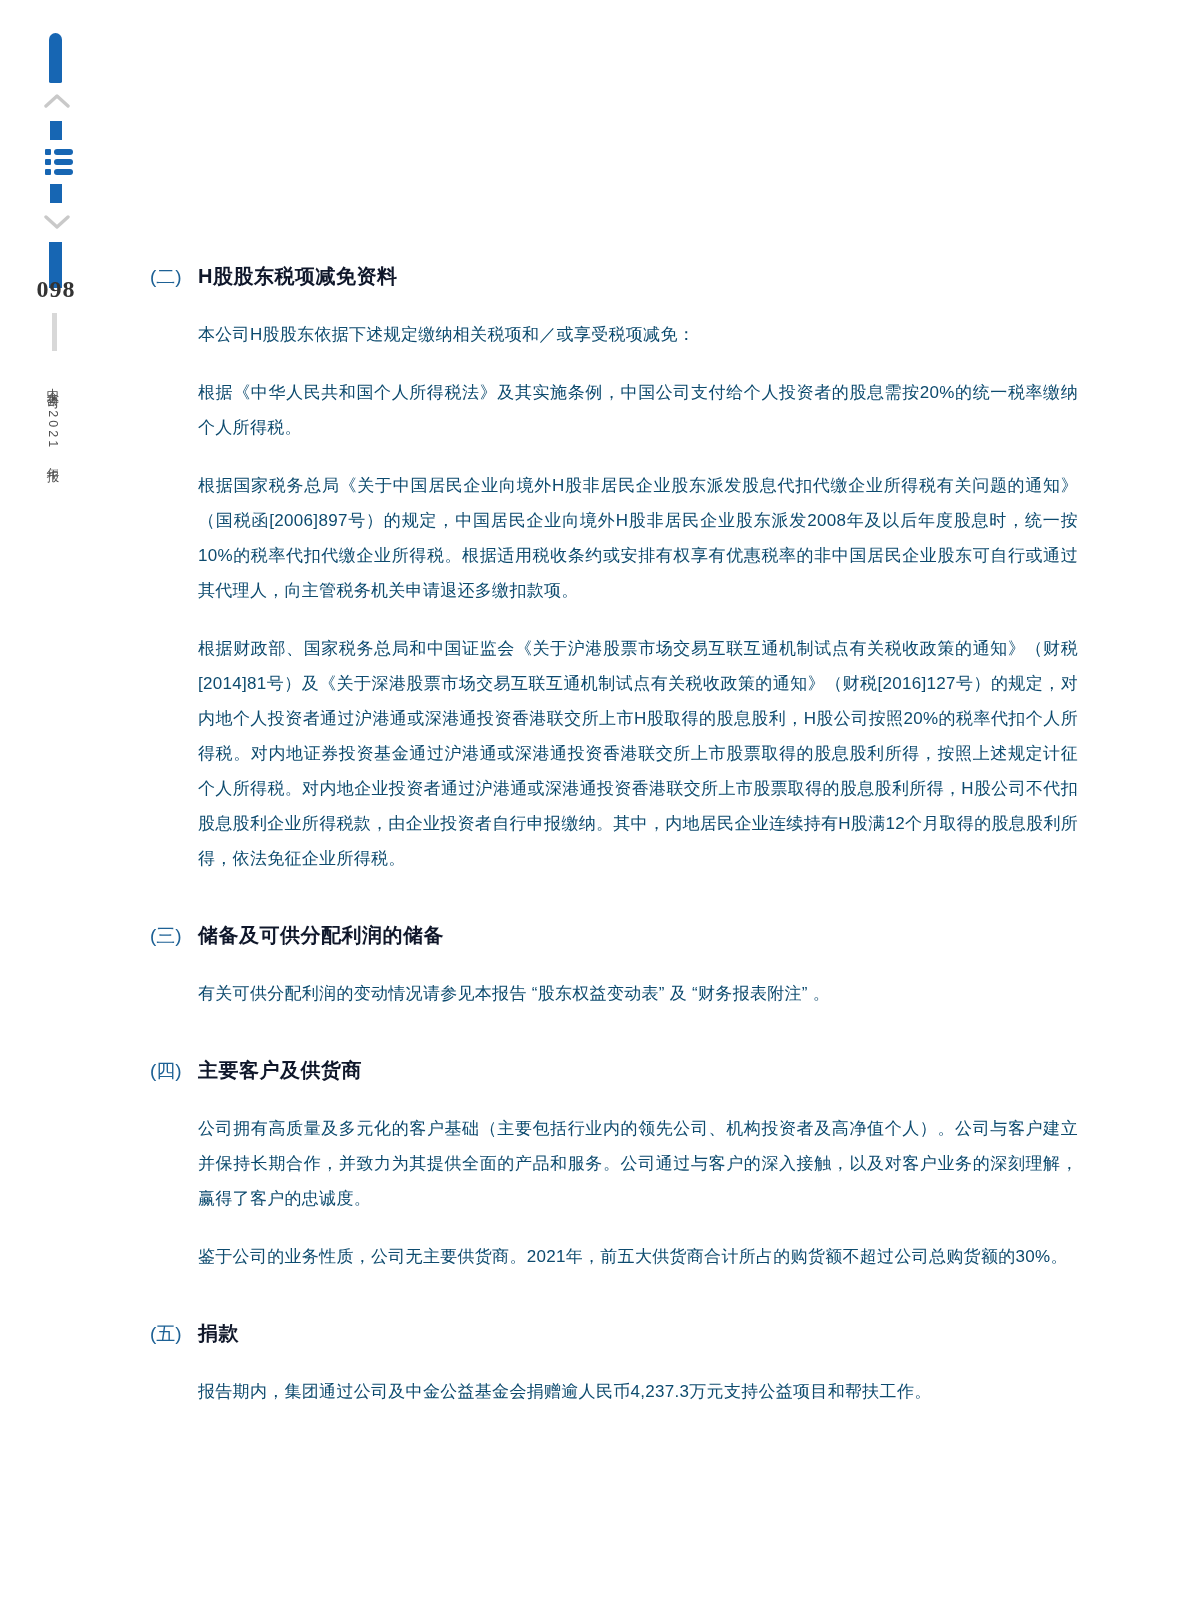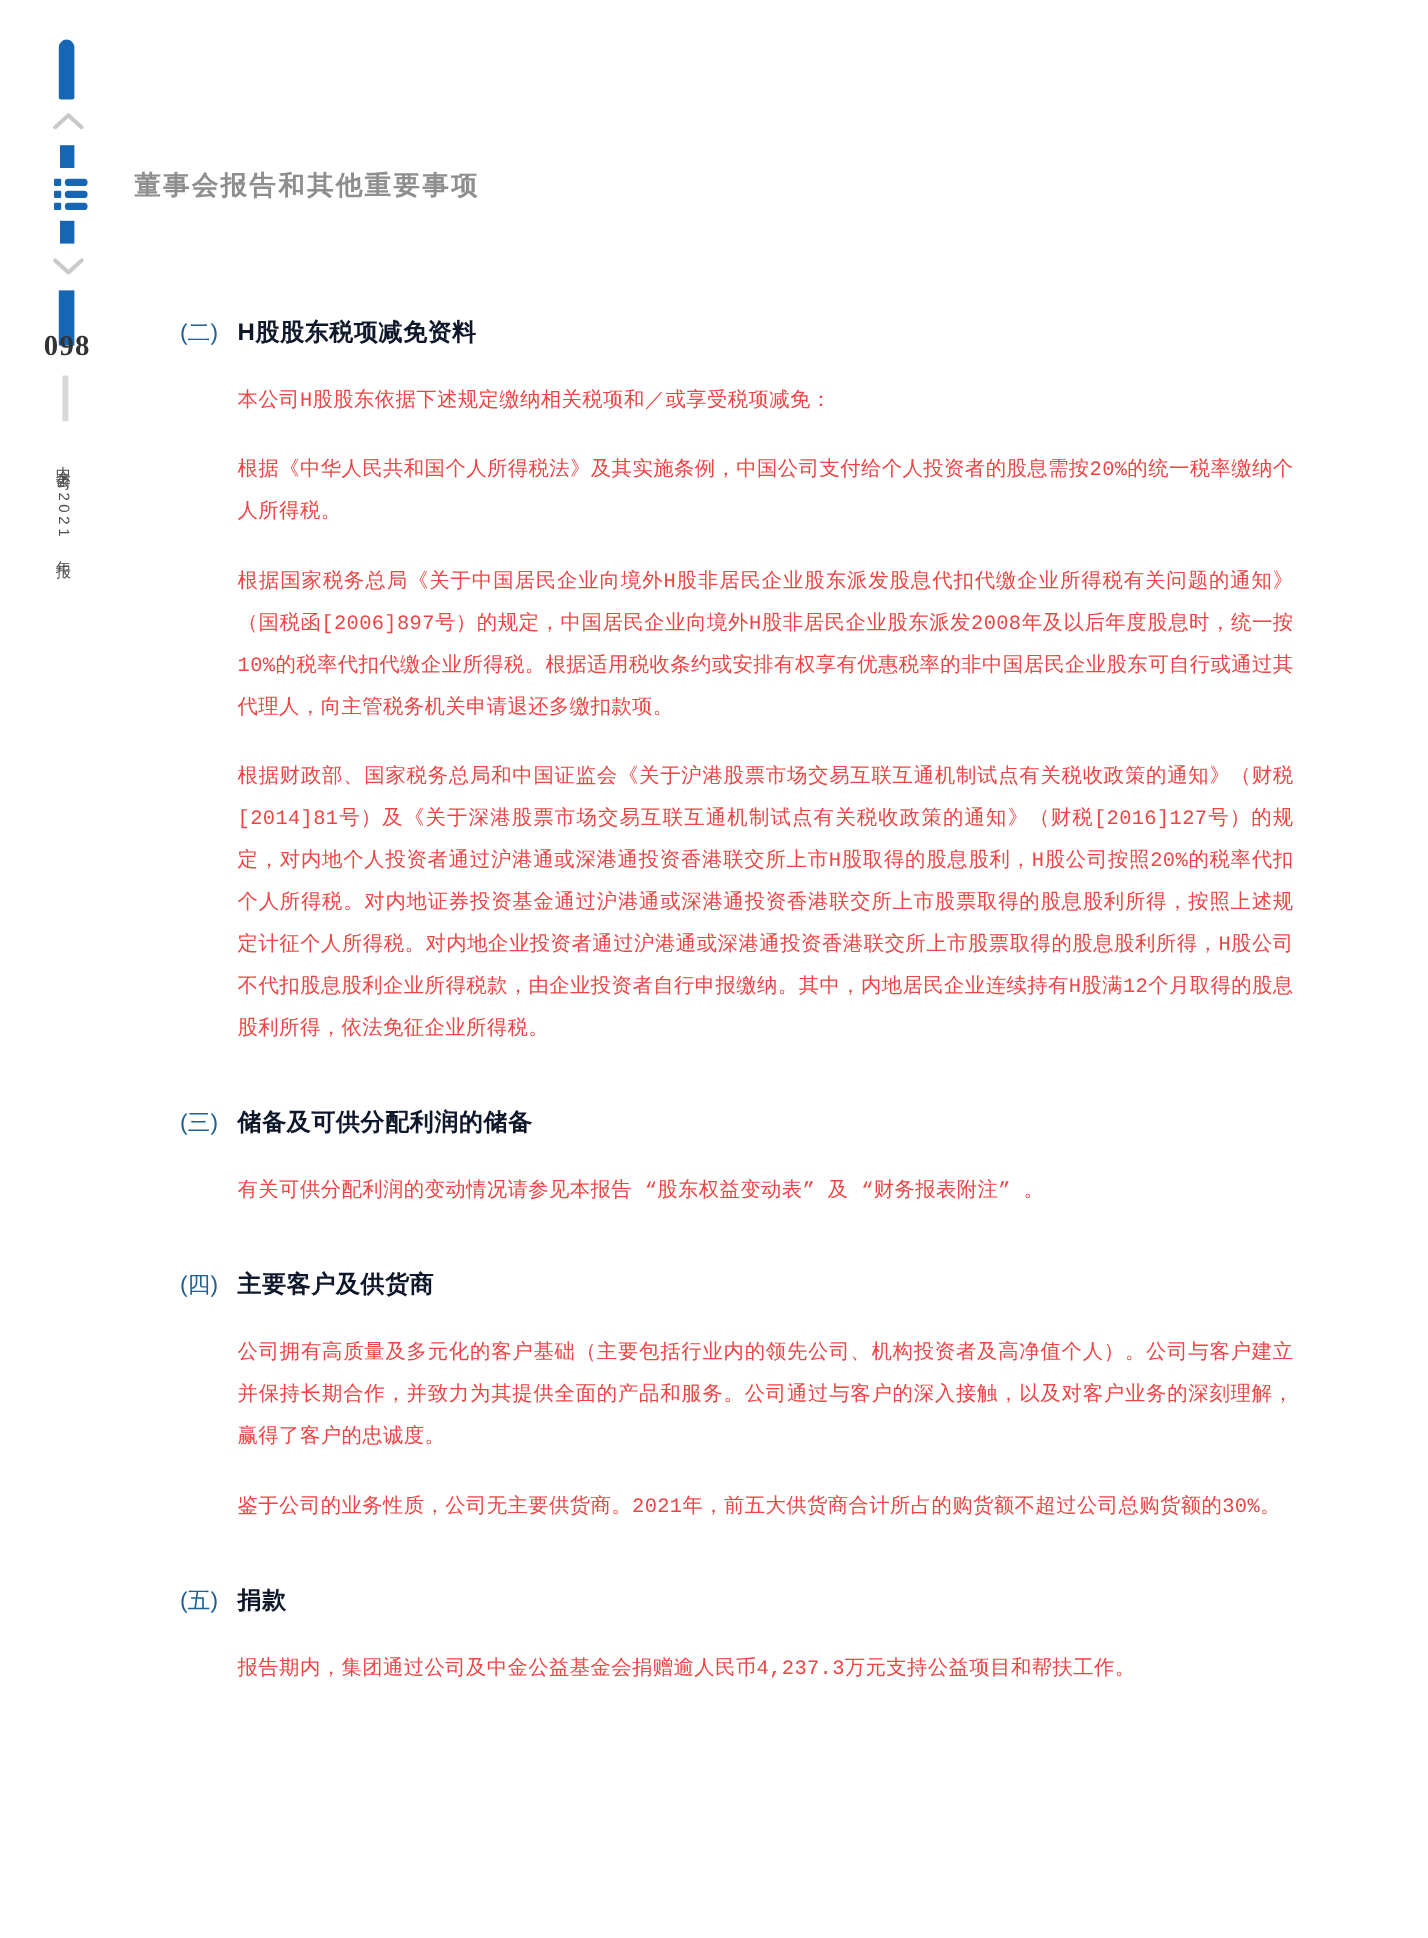--- a/index.html
+++ b/index.html
@@ -48,22 +48,22 @@
   .content{position:absolute;left:150px;top:263px;width:935px;}
   .section{margin-top:46px;}
   .section:first-child{margin-top:0;}
   .sec-head{display:flex;align-items:baseline;margin-bottom:27px;}
   .sec-num{
     width:48px;flex:0 0 48px;color:#1d6195;font-size:19px;font-weight:500;
   }
   .sec-title{color:#0f172a;font-size:20px;font-weight:700;letter-spacing:0.5px;}
   .paras{margin-left:48px;width:880px;}
   .paras p{
-    margin:0 0 23px 0;font-size:17px;line-height:35px;color:#ef4444;
-    text-align:justify;letter-spacing:0.3px;font-family:Liberation Mono, monospace;
+    margin:0 0 23px 0;font-size:17px;line-height:35px;color:#0c4a6e;
+    text-align:justify;letter-spacing:0.3px;
   }
   .paras p:last-child{margin-bottom:0;}
 </style>
 </head>
 <body>
 
 <div class="page">
 
   <div class="rail">
     <div class="bar bar-top"></div>
@@ -99,21 +99,20 @@
       </svg>
     </div>
 
     <div class="bar bar-bottom"></div>
 
     <div class="pagenum">098</div>
     <div class="pagerule"></div>
     <div class="vtext">中金公司 • 2021 年报</div>
   </div>
 
-  <div class="chapter-title">董事会报告和其他重要事项</div>
 
   <div class="content">
 
     <div class="section">
       <div class="sec-head">
         <span class="sec-num">(二)</span>
         <span class="sec-title">H股股东税项减免资料</span>
       </div>
       <div class="paras">
         <p>本公司H股股东依据下述规定缴纳相关税项和／或享受税项减免：</p>

